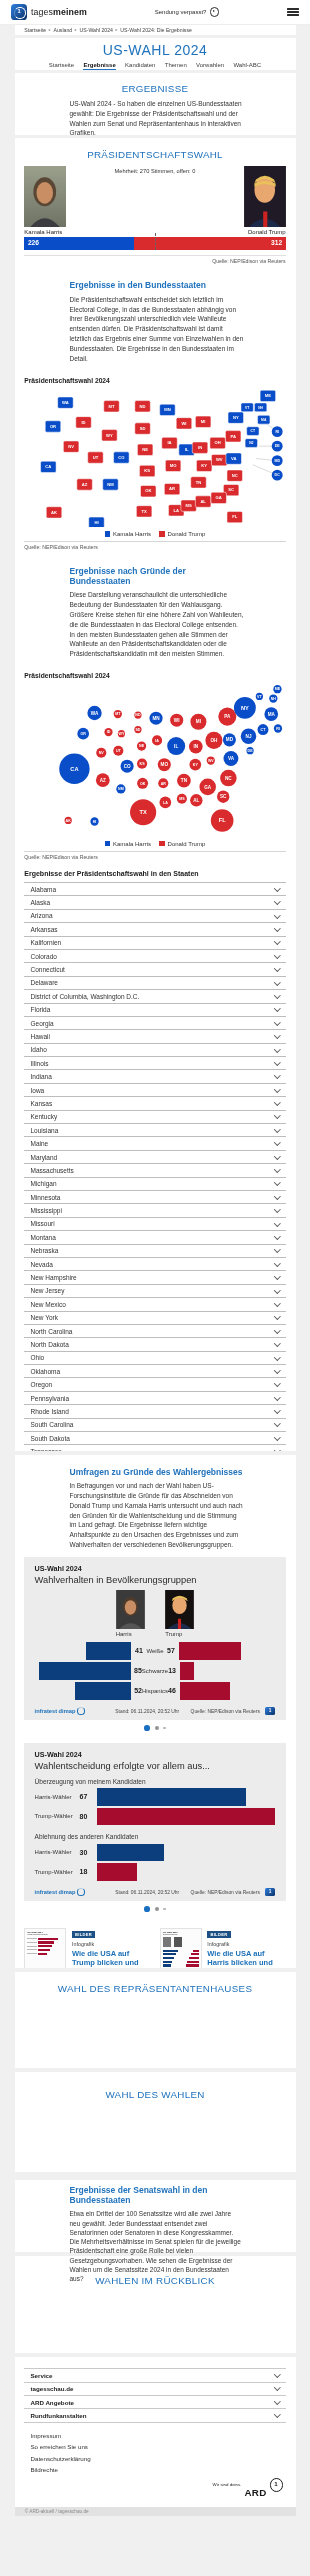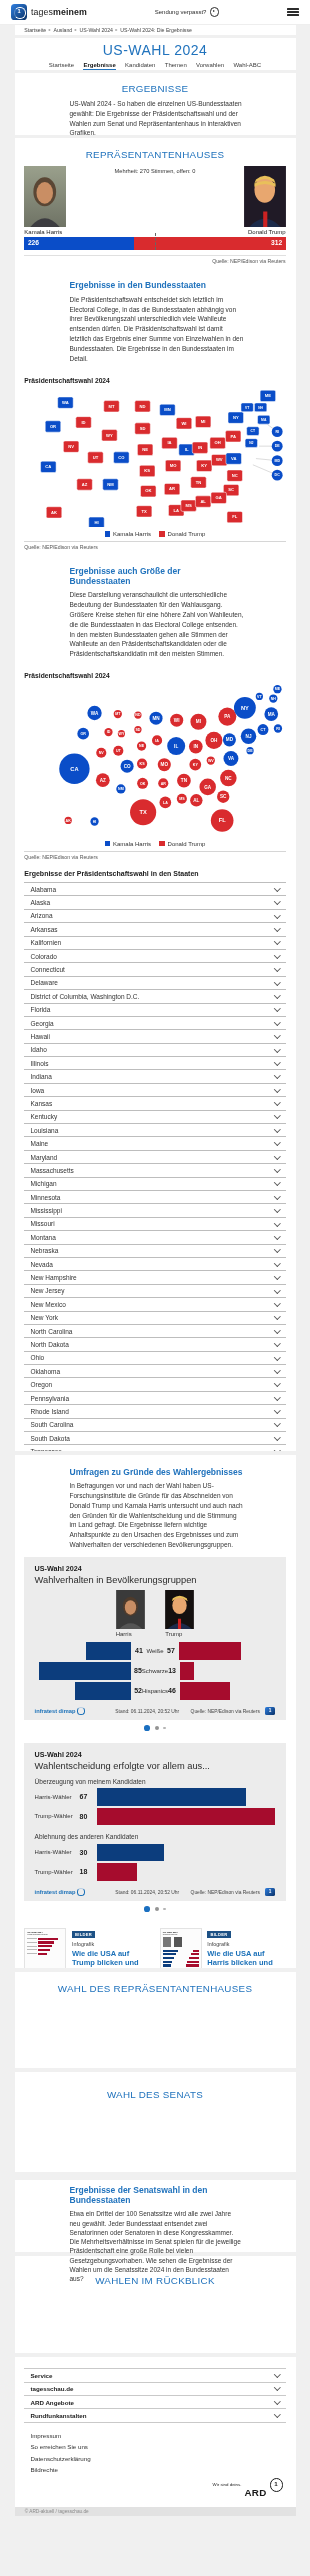--- a/index.html
+++ b/index.html
@@ -154,21 +154,21 @@
 </div>
 <div class="gap" style="height:3.1px"></div>
 
 <div class="card" id="cardB">
   <div class="bigtitle">ERGEBNISSE</div>
   <div class="txtcol bodytxt">US-Wahl 2024 - So haben die einzelnen US-Bundesstaaten gewählt: Die Ergebnisse der Präsidentschaftswahl und der Wahlen zum Senat und Repräsentantenhaus in interaktiven Grafiken.</div>
 </div>
 <div class="gap" style="height:3.1px"></div>
 
 <div class="card" id="cardC" style="height:1313px;box-sizing:border-box;padding-top:11.4px;overflow:hidden">
-  <div class="bigtitle">REPRÄSENTANTENHAUSES</div>
+  <div class="bigtitle">PRÄSIDENTSCHAFTSWAHL</div>
 
   <div class="race">
     <div class="mnote">Mehrheit: 270 Stimmen, offen: 0</div>
     <div class="photo" style="left:0">
       <svg width="42" height="61" viewBox="0 0 81 118">
           <rect width="81" height="118" fill="#8a8d7e"></rect>
           <rect width="81" height="118" fill="url(#hgrad)"></rect>
           <defs>
             <linearGradient id="hgrad" x1="0" y1="0" x2="0" y2="1">
               <stop offset="0" stop-color="#9aa08c"></stop>
@@ -416,21 +416,21 @@
           <text x="140" y="266.5" text-anchor="middle" font-size="8" font-weight="bold" fill="#fff">HI</text>
         </g>
       </svg></div>
   <div class="legend" id="legend1">
       <span><span class="sw" style="background: rgb(10, 77, 200);"></span>Kamala Harris</span>
       <span><span class="sw" style="background: rgb(217, 43, 46);"></span>Donald Trump</span>
     </div>
   <div class="srcline">Quelle: NEP/Edison via Reuters</div>
 
   <div class="txtcol" style="margin-top:15.5px">
-    <div class="subhead">Ergebnisse auch Größe der Bundesstaaten</div>
+    <div class="subhead">Ergebnisse nach Gründe der Bundesstaaten</div>
     <div class="bodytxt">Diese Darstellung veranschaulicht die unterschiedliche Bedeutung der Bundesstaaten für den Wahlausgang. Größere Kreise stehen für eine höhere Zahl von Wahlleuten, die die Bundesstaaten in das Electoral College entsenden. In den meisten Bundesstaaten gehen alle Stimmen der Wahlleute an den Präsidentschaftskandidaten oder die Präsidentschaftskandidatin mit den meisten Stimmen.</div>
   </div>
 
   <div class="maplabel" style="margin-top:13.4px">Präsidentschaftswahl 2024</div>
   <div id="map2" style="margin:2.1px 9.8px 0"><svg width="262" height="155" viewBox="0 0 506 300">
         <g>
           <circle cx="136" cy="60" r="13.856406460551018" fill="#0a4dc8"></circle>
           <text x="136" y="63.15" text-anchor="middle" font-size="9" font-weight="bold" fill="#fff">WA</text>
         </g>
         <g>
@@ -1015,21 +1015,21 @@
       </div>
     </div>
 </div>
 <div class="gap" style="height:4.1px"></div>
 
 <div class="card bigsec" style="height:96px;padding-top:10.3px">
   <div class="bigtitle">WAHL DES REPRÄSENTANTENHAUSES</div>
 </div>
 <div class="gap" style="height:4.1px"></div>
 <div class="card bigsec" style="height:100px;padding-top:16.5px">
-  <div class="bigtitle">WAHL DES SENATS</div>
+  <div class="bigtitle">WAHL DES WAHLEN</div>
 </div>
 <div class="gap" style="height:7.2px"></div>
 <div class="card bigsec" style="height:72px;padding-top:5px">
   <div class="txtcol">
     <div class="subhead">Ergebnisse der Senatswahl in den Bundesstaaten</div>
     <div class="bodytxt" style="line-height:9.3px">Etwa ein Drittel der 100 Senatssitze wird alle zwei Jahre neu gewählt. Jeder Bundesstaat entsendet zwei Senatorinnen oder Senatoren in diese Kongresskammer. Die Mehrheitsverhältnisse im Senat spielen für die jeweilige Präsidentschaft eine große Rolle bei vielen Gesetzgebungsvorhaben. Wie sehen die Ergebnisse der Wahlen um die Senatssitze 2024 in den Bundesstaaten aus?</div>
   </div>
 </div>
 <div class="gap" style="height:4.1px"></div>
 <div class="card bigsec" style="height:97px;padding-top:19.6px">

